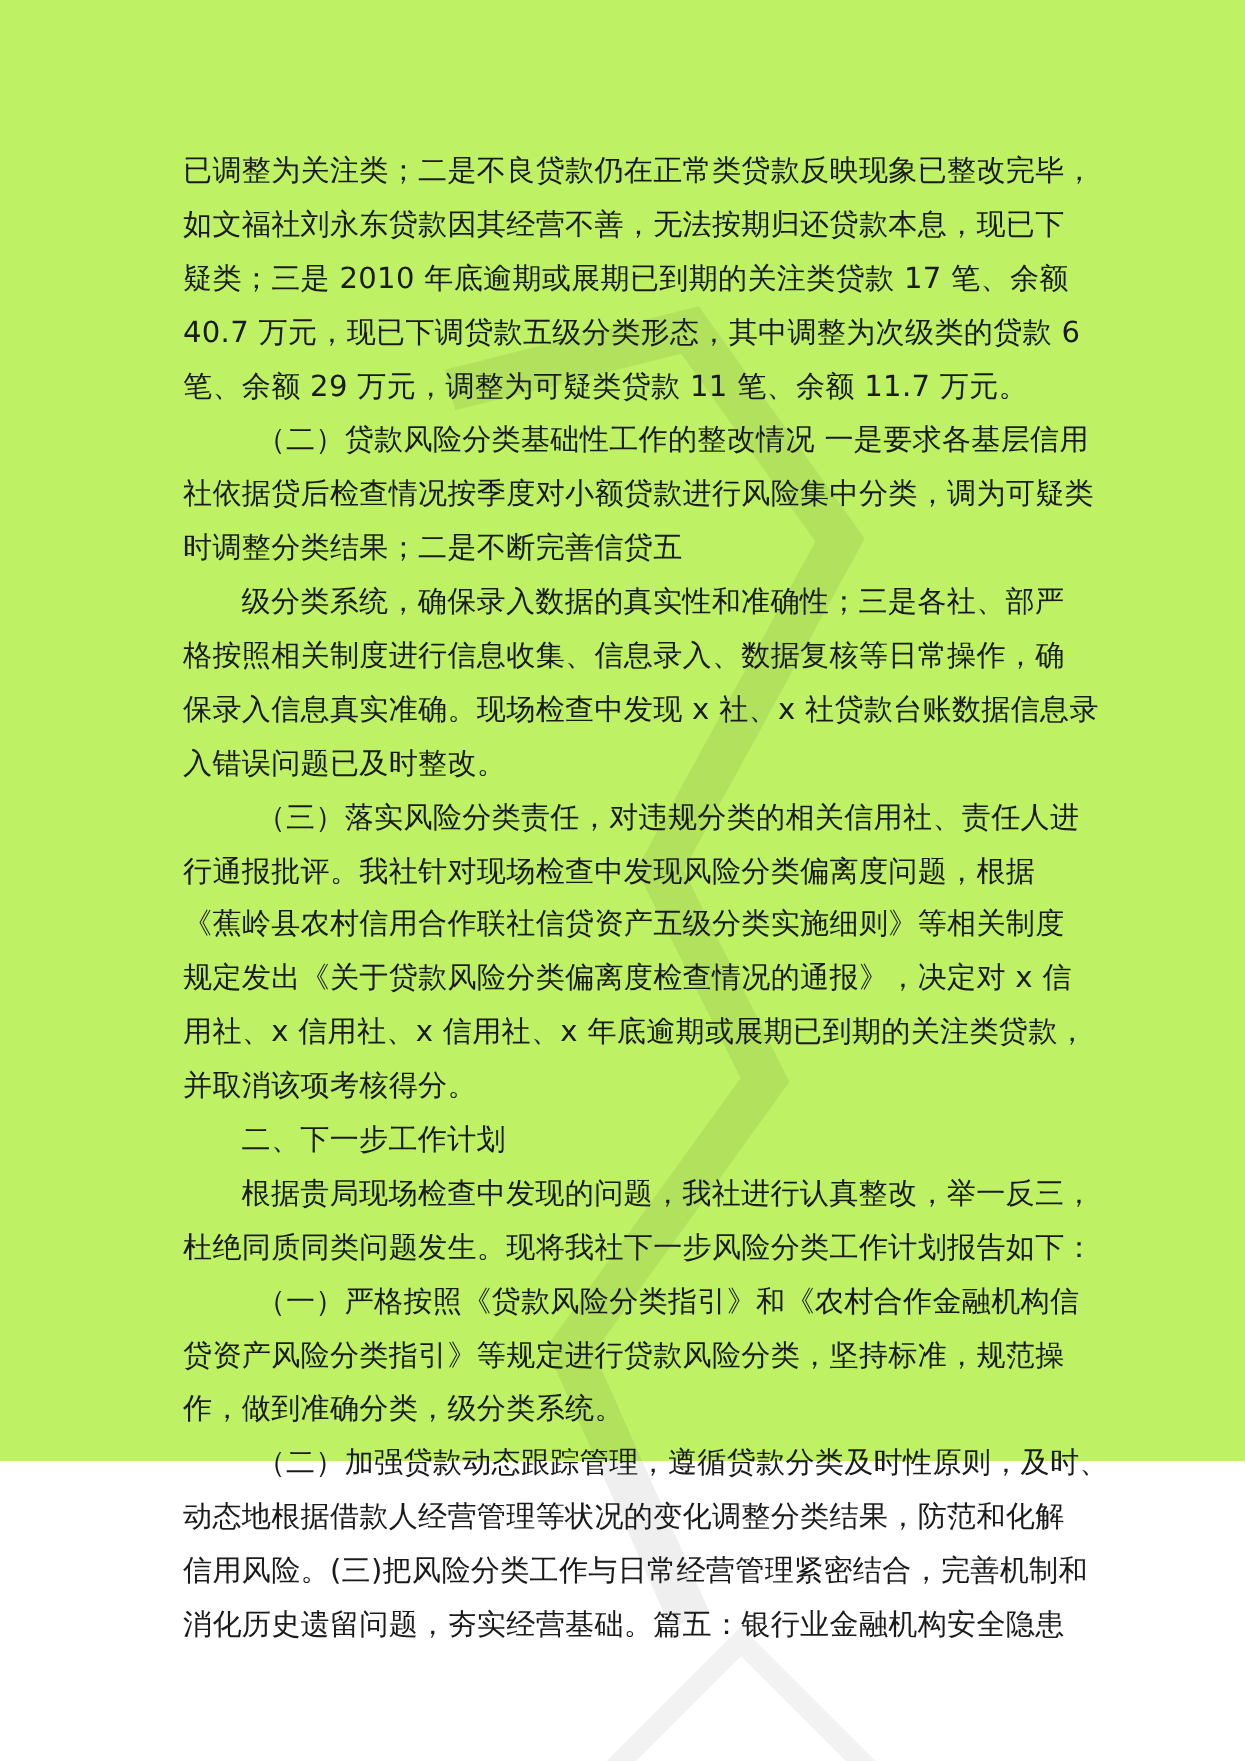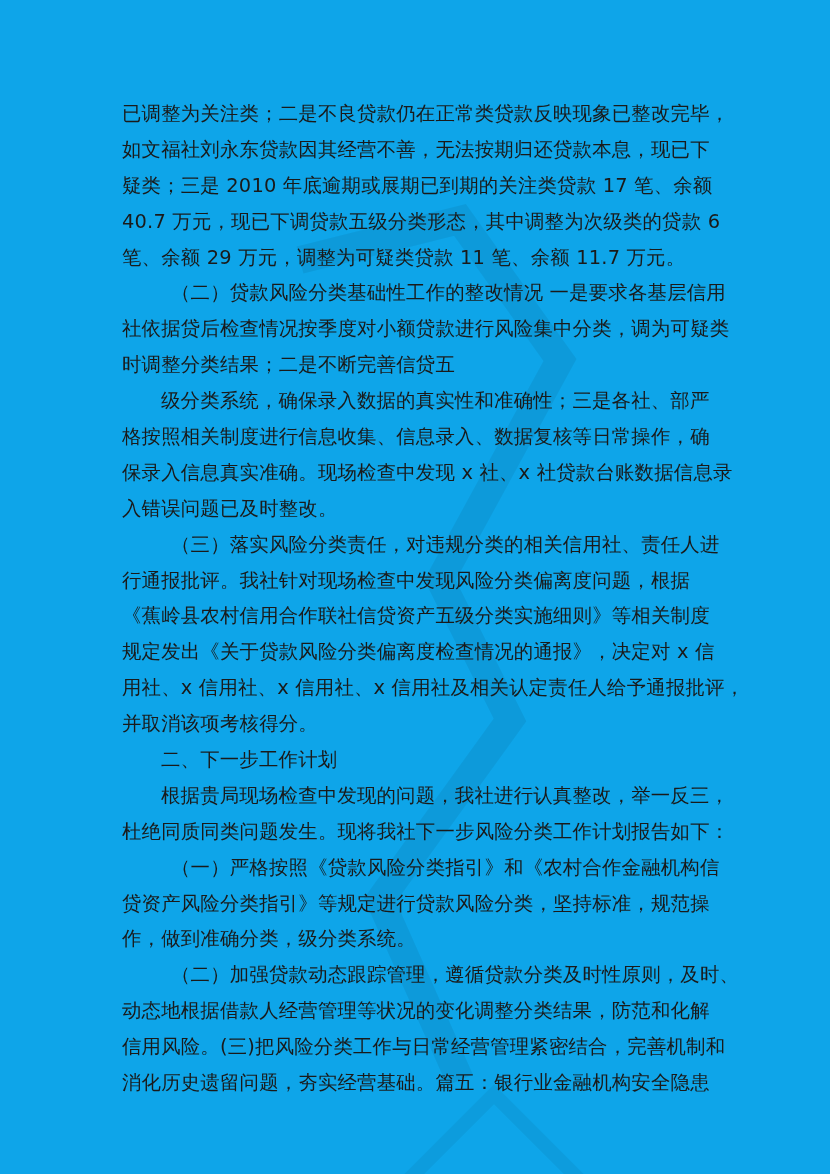--- a/index.html
+++ b/index.html
@@ -12,22 +12,22 @@
       height: 1174px;
       position: relative;
       overflow: hidden;
       font-family: "DejaVu Sans", "Liberation Sans", sans-serif;
       color: #1a1a1a;
     }
     .page {
       position: absolute;
       left: 0; top: 0;
       width: 830px;
-      height: 1174px;
-      background: #0ea5e9;
+      height: 974px;
+      background: #bef264;
     }
     .watermark {
       position: absolute;
       left: 260px;
       top: 200px;
       width: 340px;
       height: 900px;
       pointer-events: none;
       opacity: 0.06;
     }
@@ -78,21 +78,21 @@
     <div class="line">社依据贷后检查情况按季度对小额贷款进行风险集中分类，调为可疑类</div>
     <div class="line">时调整分类结果；二是不断完善信贷五</div>
     <div class="line indent1">级分类系统，确保录入数据的真实性和准确性；三是各社、部严</div>
     <div class="line">格按照相关制度进行信息收集、信息录入、数据复核等日常操作，确</div>
     <div class="line">保录入信息真实准确。现场检查中发现 x 社、x 社贷款台账数据信息录</div>
     <div class="line">入错误问题已及时整改。</div>
     <div class="line indent2">（三）落实风险分类责任，对违规分类的相关信用社、责任人进</div>
     <div class="line">行通报批评。我社针对现场检查中发现风险分类偏离度问题，根据</div>
     <div class="line">《蕉岭县农村信用合作联社信贷资产五级分类实施细则》等相关制度</div>
     <div class="line">规定发出《关于贷款风险分类偏离度检查情况的通报》，决定对 x 信</div>
-    <div class="line">用社、x 信用社、x 信用社、x 信用社及相关认定责任人给予通报批评，</div>
+    <div class="line">用社、x 信用社、x 信用社、x 年底逾期或展期已到期的关注类贷款，</div>
     <div class="line">并取消该项考核得分。</div>
     <div class="line indent1">二、下一步工作计划</div>
     <div class="line indent1">根据贵局现场检查中发现的问题，我社进行认真整改，举一反三，</div>
     <div class="line">杜绝同质同类问题发生。现将我社下一步风险分类工作计划报告如下：</div>
     <div class="line indent2">（一）严格按照《贷款风险分类指引》和《农村合作金融机构信</div>
     <div class="line">贷资产风险分类指引》等规定进行贷款风险分类，坚持标准，规范操</div>
     <div class="line">作，做到准确分类，级分类系统。</div>
     <div class="line indent2">（二）加强贷款动态跟踪管理，遵循贷款分类及时性原则，及时、</div>
     <div class="line">动态地根据借款人经营管理等状况的变化调整分类结果，防范和化解</div>
     <div class="line">信用风险。(三)把风险分类工作与日常经营管理紧密结合，完善机制和</div>

